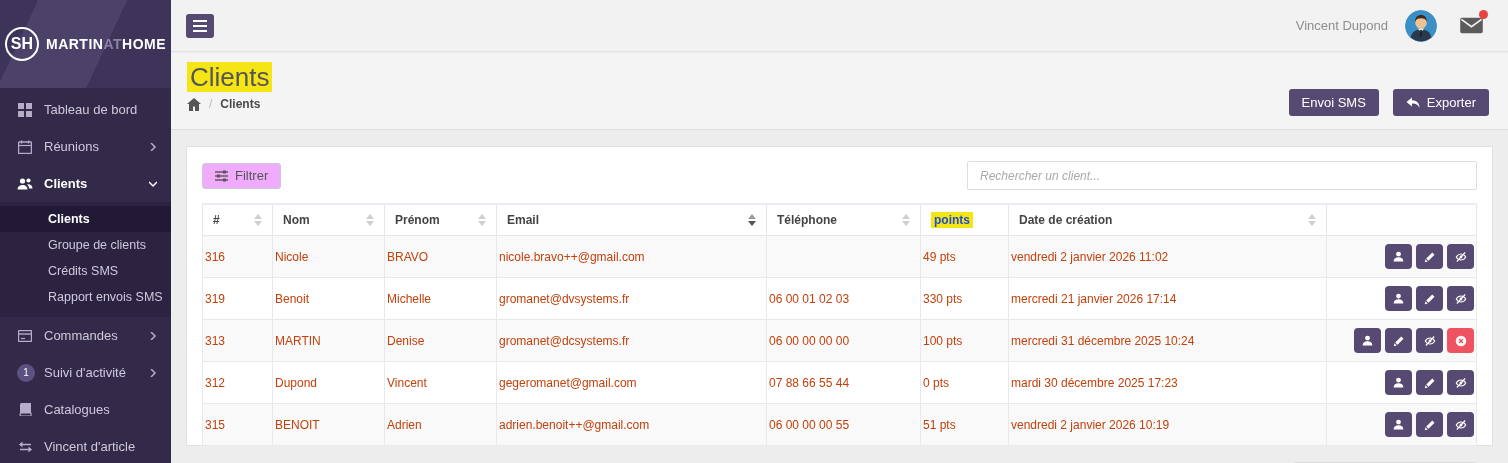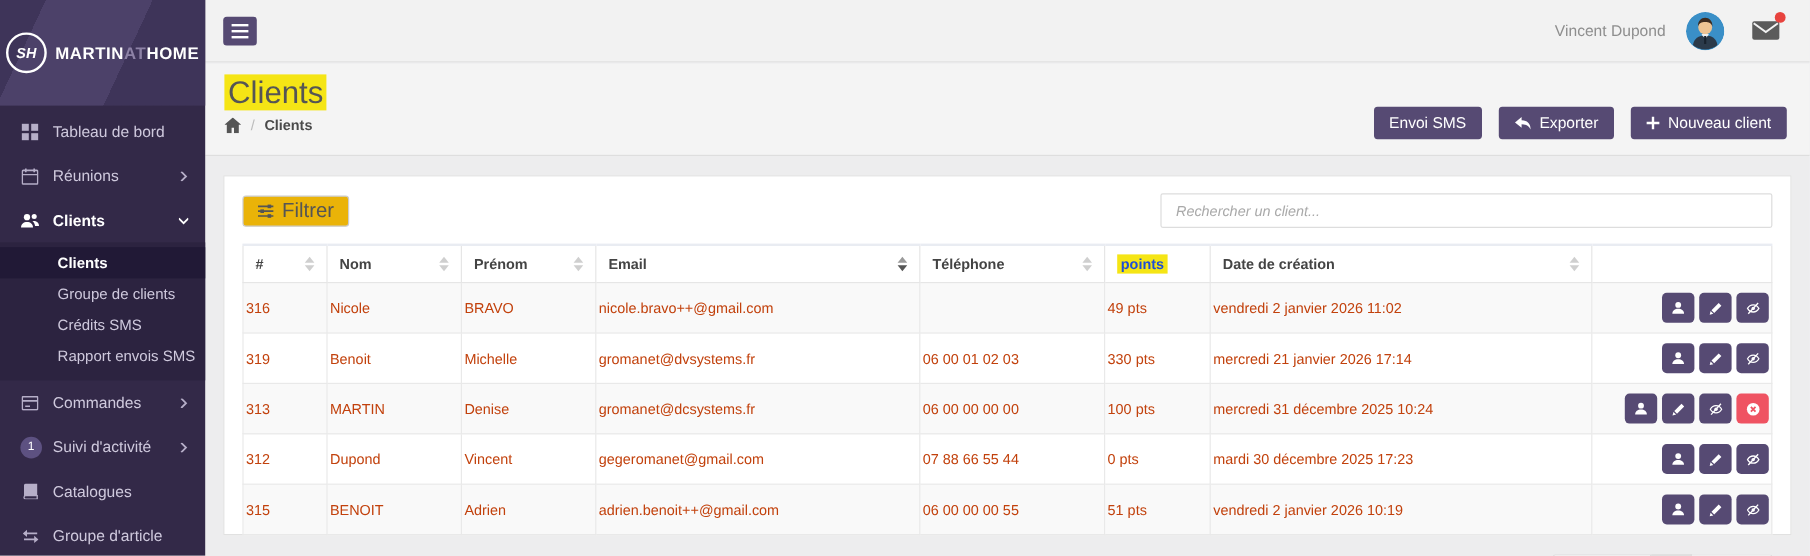--- a/index.html
+++ b/index.html
@@ -6,21 +6,21 @@
   html,body { width:1508px; height:463px; overflow:hidden; background:#ededee;
     font-family:"Liberation Sans", sans-serif; }
 
   
   .sidebar { position:absolute; left:0; top:0; width:171px; height:463px;
     background:#332948; z-index:5; }
   .logo-block { height:88px; display:flex; align-items:center; justify-content:center;
     background:linear-gradient(115deg,#3e3459 18%,#4c4169 18%,#4c4169 60%,#3e3459 60%); }
   .logo-circle { width:34px; height:34px; border:2px solid #fff; border-radius:50%;
     display:flex; align-items:center; justify-content:center; color:#fff;
-    font-size:12px; font-weight:bold; font-style:italic; margin-right:7px; flex:none;}
+    font-size:16px; font-weight:bold; margin-right:7px; flex:none;}
   .logo-name { color:#fff; font-weight:bold; font-size:14px; letter-spacing:.5px; white-space:nowrap;}
   .logo-name .mid { color:#8d82a6; }
   .menu { padding-top:3px; }
   .menu-item { height:37px; display:flex; align-items:center; padding:0 14px 0 17px;
     color:#cfc9dd; font-size:13px; cursor:pointer;justify-content:flex-end; }
   .menu-item .mi-icon { width:16px; height:16px; margin-right:11px; flex:none; display:flex; align-items:center; justify-content:center;}
   .menu-item .mi-label { flex:1; }
   .menu-item.active-parent { color:#ffffff; font-weight:bold; }
   .chev { width:8px; height:8px; flex:none; }
   .badge-circle { width:18px; height:18px; border-radius:50%; background:#5d5181;
@@ -57,22 +57,22 @@
   .ph-right { margin-left:auto; display:flex; align-items:flex-end; padding:0 19px 13px 0; gap:14px; }
   .btn-purple { background:#564a73; color:#fff; border:none; border-radius:3px;
     height:27px; padding:0 13px; font-size:13px; font-weight:normal;
     display:flex; align-items:center; gap:7px; cursor:pointer; font-family:inherit;}
 
   
   .content { position:absolute; left:171px; top:131px; right:0; bottom:0;
     background:#ededee; padding:15px; }
   .card { background:#fff; border:1px solid #e1e1e1; height:300px; padding:14px 15px; }
   .card-top { display:flex; align-items:center; }
-  .btn-filter { background:#eab308; border:1px solid #ccc; border-radius:3px; height:26px;
-    padding:0 12px; font-size:17px; color:#555; display:flex; align-items:center; gap:7px;
+  .btn-filter { background:#f0abfc; border:1px solid #ccc; border-radius:3px; height:26px;
+    padding:0 12px; font-size:13px; color:#555; display:flex; align-items:center; gap:7px;
     cursor:pointer; font-family:inherit;}
   .search-input { margin-left:auto; width:510px; height:29px; border:1px solid #ddd;
     border-radius:2px; padding:0 12px; font-size:12px; font-style:italic; color:#555;
     font-family:inherit; background:#fff; }
   .search-input::placeholder { color:#a9a9a9; }
 
   
   table.clients { width:100%; border-collapse:collapse; margin-top:13px; font-size:12px; }
   table.clients th { text-align:left; color:#444; font-weight:bold; padding:7px 10px;
     border:1px solid #e6e6e6; border-top:2px solid #e9ecf2; cursor:pointer; }
@@ -216,21 +216,21 @@
       <span class="mi-icon">
         <svg width="15" height="12" viewBox="0 0 15 12">
             <g stroke="#b6aec8" stroke-width="1.5" fill="#b6aec8">
               <line x1="2" y1="3.5" x2="13" y2="3.5"></line>
               <path d="M4.5 0.5L1 3.5l3.5 3z" stroke="none"></path>
               <line x1="2" y1="8.5" x2="13" y2="8.5"></line>
               <path d="M10.5 5.5L14 8.5l-3.5 3z" stroke="none"></path>
             </g>
           </svg>
       </span>
-      <span class="mi-label">Groupe d'article</span>
+      <span class="mi-label">Vincent d'article</span>
     </div>
   </div>
 </div>
 
 <div class="topbar">
   <button class="hamburger">
     <span></span>
       <span></span>
       <span></span>
   </button>
@@ -270,26 +270,20 @@
   <div class="ph-right">
     <button class="btn-purple">
       <span>Envoi SMS</span>
     </button>
     <button class="btn-purple">
       <svg width="14" height="12" viewBox="0 0 14 12">
           <path d="M6 0.5L0.5 5 6 9.5V6.6c3.8 0 6 1.1 7.5 4.4 0-5-2.7-7.6-7.5-7.8z" fill="#fff"></path>
         </svg>
       <span>Exporter</span>
     </button>
-    <button class="btn-purple">
-      <svg width="11" height="11" viewBox="0 0 11 11">
-          <path d="M4.5 0h2v4.5H11v2H6.5V11h-2V6.5H0v-2h4.5z" fill="#fff"></path>
-        </svg>
-      <span>Nouveau client</span>
-    </button>
   </div>
 </div>
 
 <div class="content">
   <div class="card">
     <div class="card-top">
       <button class="btn-filter">
         <svg width="13" height="12" viewBox="0 0 13 12">
             <g stroke="#555" stroke-width="1.4">
               <line x1="0" y1="2" x2="13" y2="2"></line>

